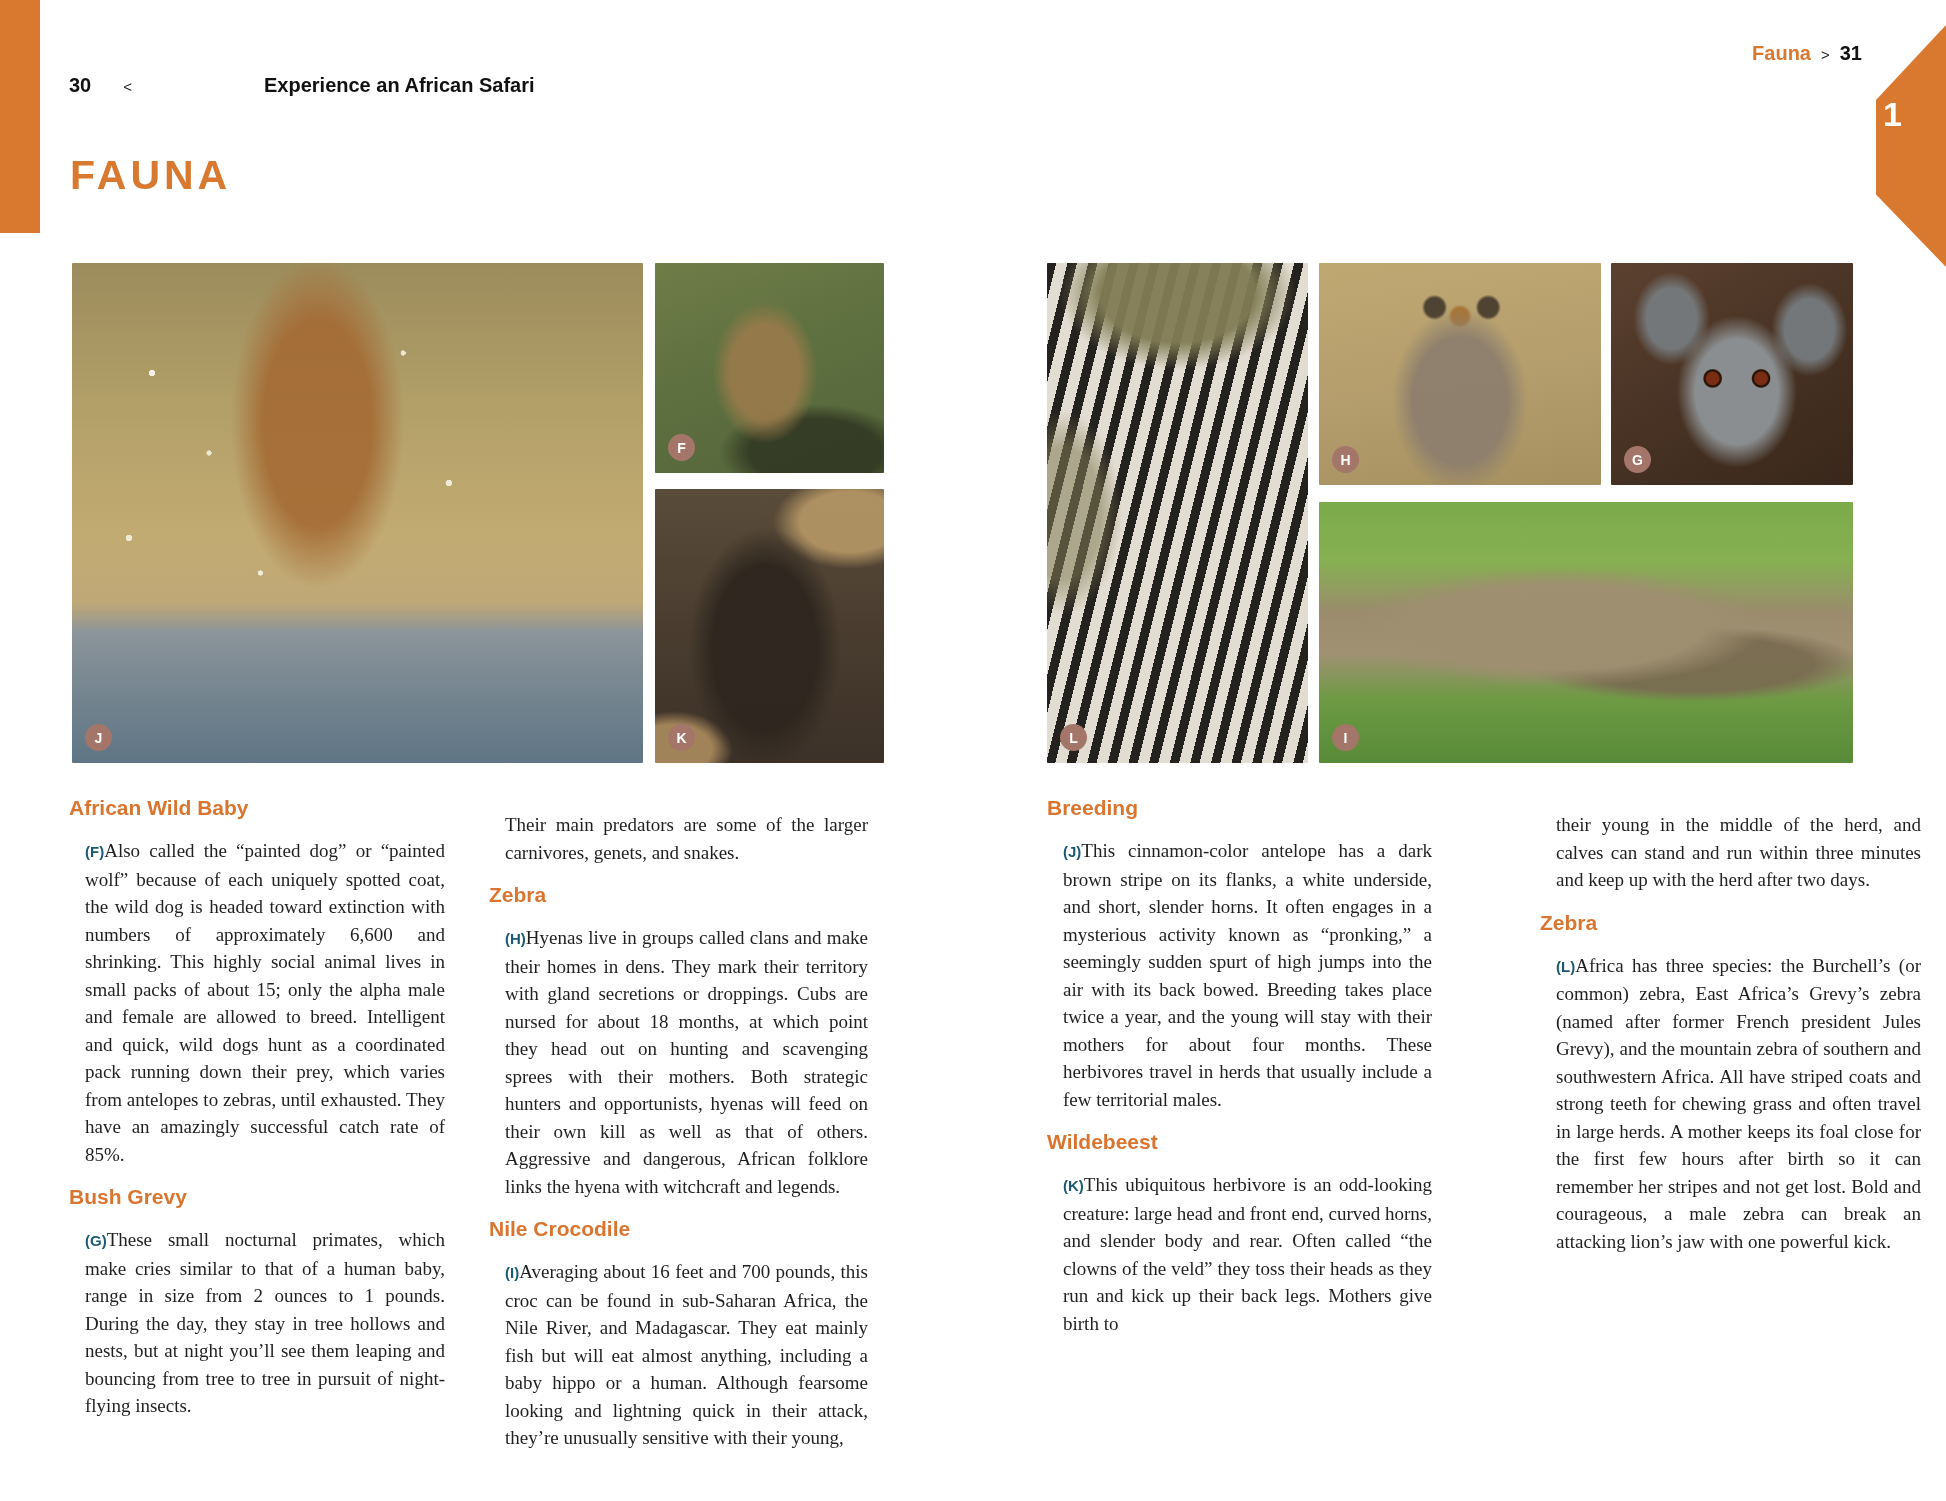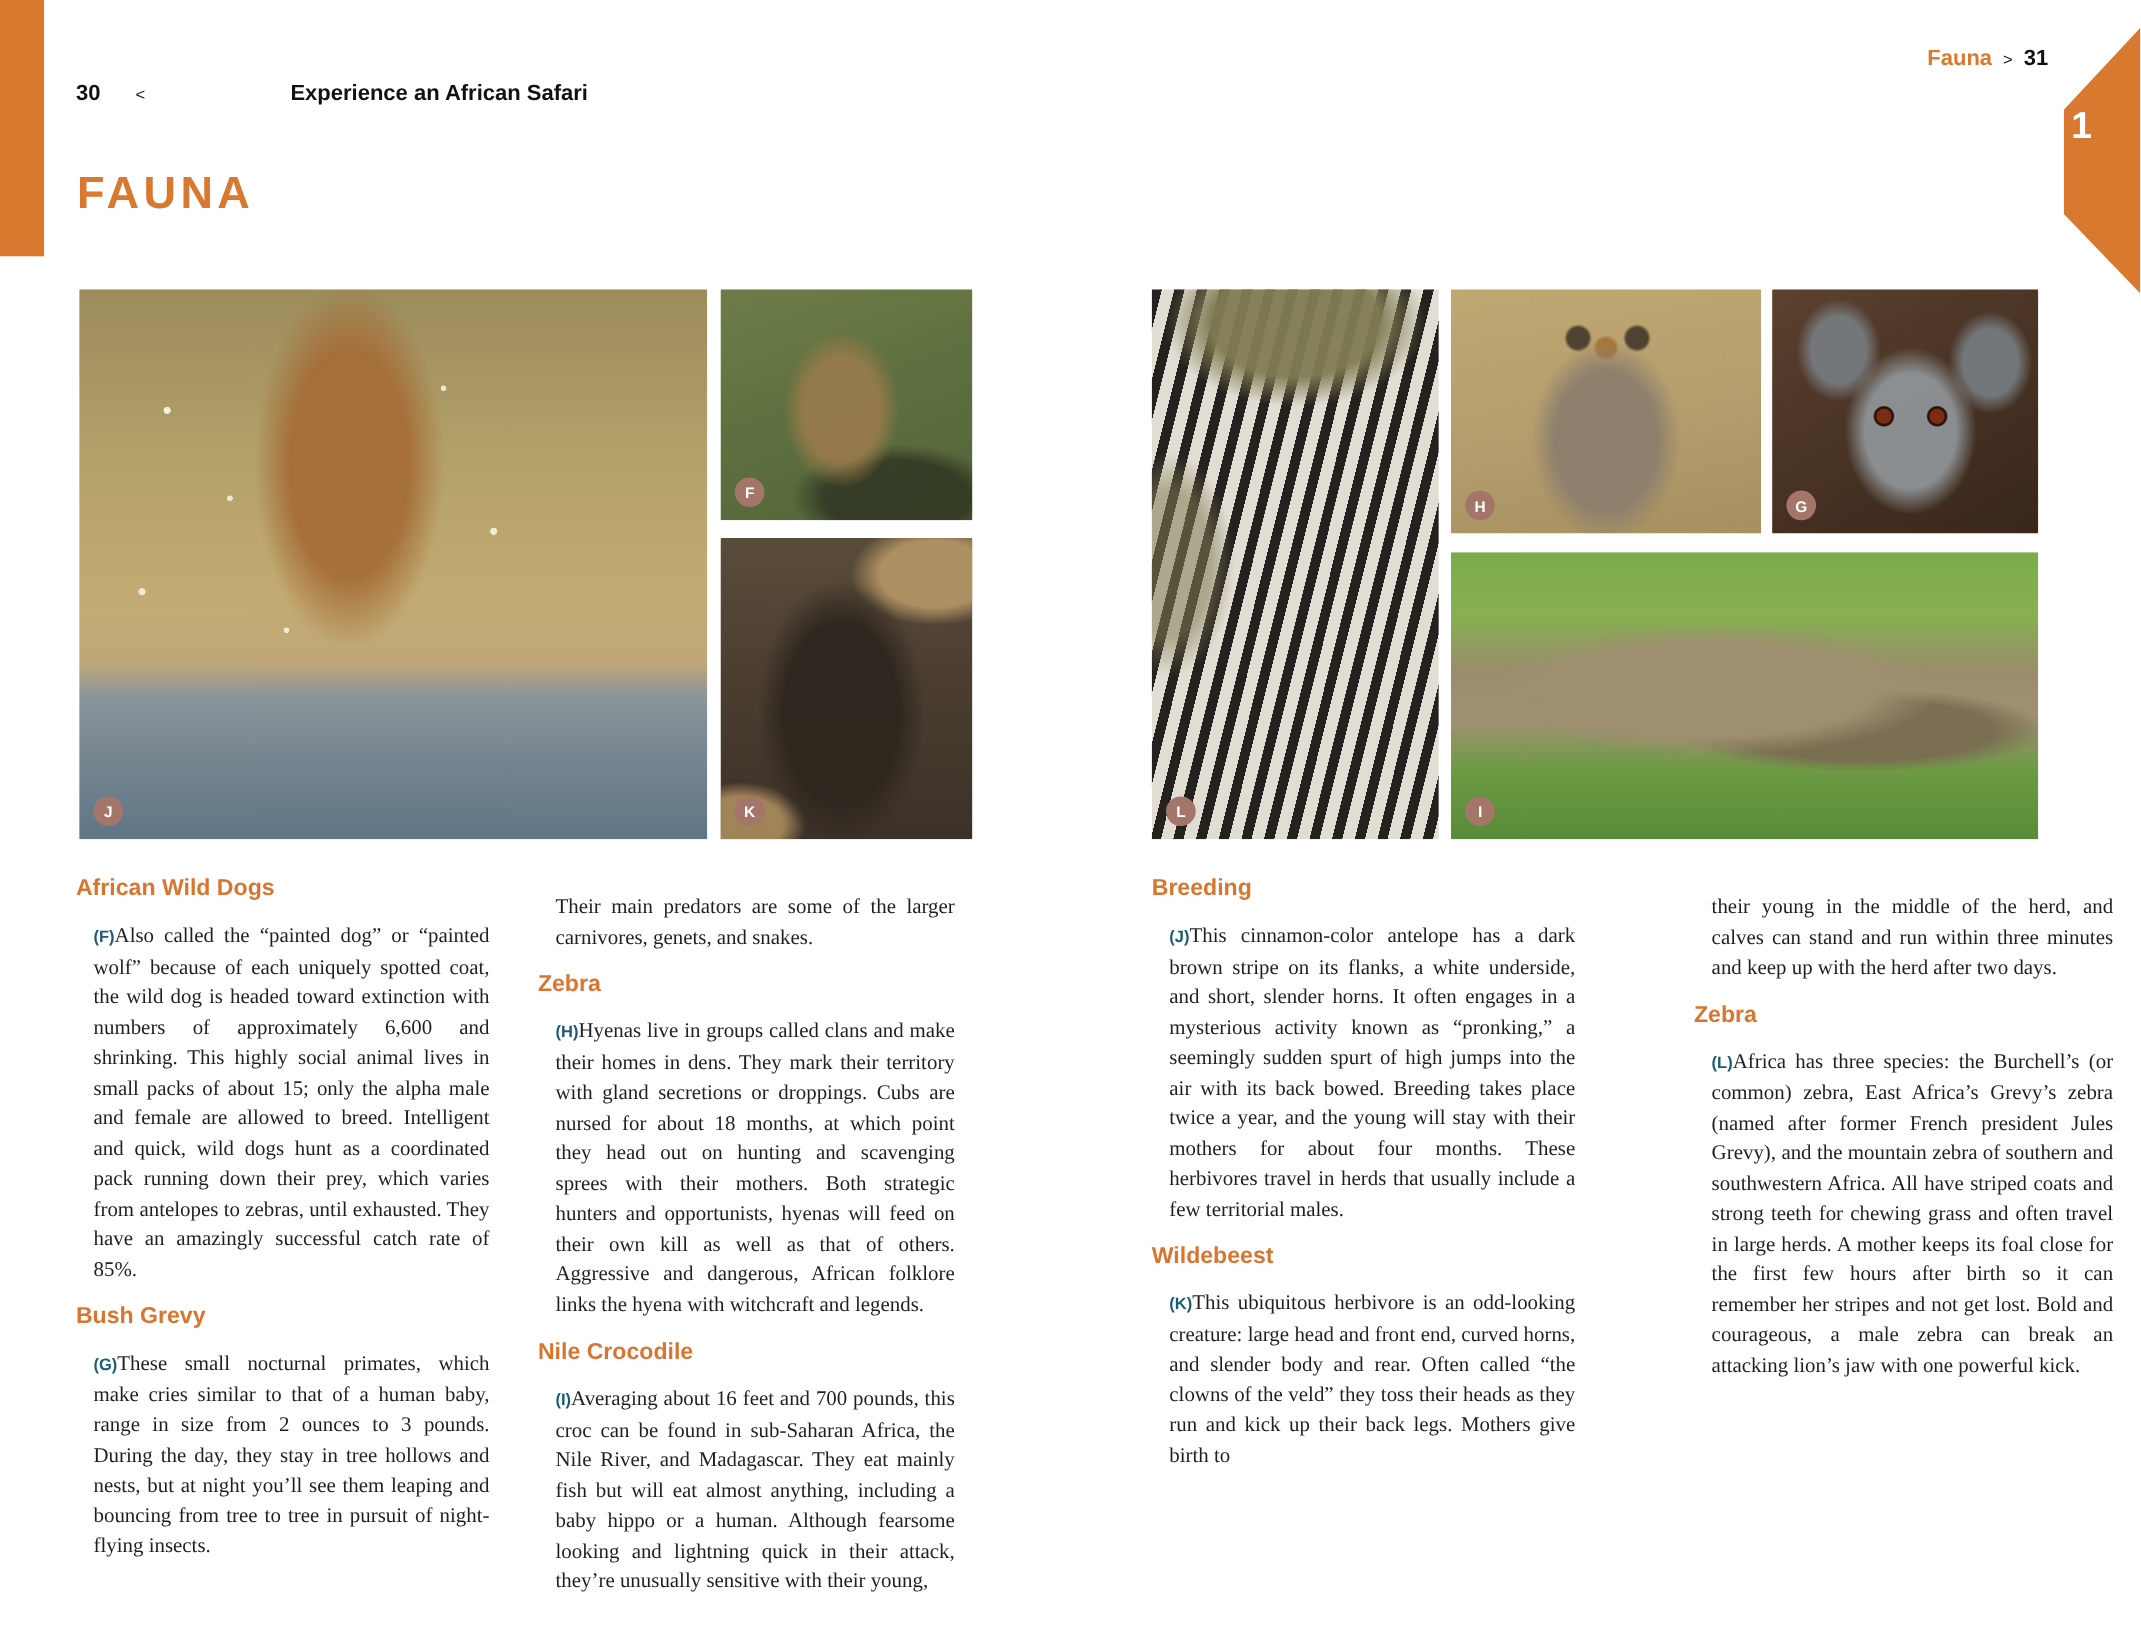--- a/index.html
+++ b/index.html
@@ -157,24 +157,24 @@
   <span class="badge">H</span>
 </div>
 <div class="photo photo-g">
   <span class="badge">G</span>
 </div>
 <div class="photo photo-i">
   <span class="badge">I</span>
 </div>
 
 <div class="col" id="col1">
-  <h3>African Wild Dogs</h3>
+  <h3>African Wild Baby</h3>
   <p><span class="marker">(F)</span><span>Also called the “painted dog” or “painted wolf” because of each uniquely spotted coat, the wild dog is headed toward extinction with numbers of approximately 6,600 and shrinking. This highly social animal lives in small packs of about 15; only the alpha male and female are allowed to breed. Intelligent and quick, wild dogs hunt as a coordinated pack running down their prey, which varies from antelopes to zebras, until exhausted. They have an amazingly successful catch rate of 85%.</span></p>
   <h3>Bush Grevy</h3>
-  <p><span class="marker">(G)</span><span>These small nocturnal primates, which make cries similar to that of a human baby, range in size from 2 ounces to 3 pounds. During the day, they stay in tree hollows and nests, but at night you’ll see them leaping and bouncing from tree to tree in pursuit of night-flying insects.</span></p>
+  <p><span class="marker">(G)</span><span>These small nocturnal primates, which make cries similar to that of a human baby, range in size from 2 ounces to 1 pounds. During the day, they stay in tree hollows and nests, but at night you’ll see them leaping and bouncing from tree to tree in pursuit of night-flying insects.</span></p>
 </div>
 
 <div class="col" id="col2">
   <p><span>Their main predators are some of the larger carnivores, genets, and snakes.</span></p>
   <h3>Zebra</h3>
   <p><span class="marker">(H)</span><span>Hyenas live in groups called clans and make their homes in dens. They mark their territory with gland secretions or droppings. Cubs are nursed for about 18 months, at which point they head out on hunting and scavenging sprees with their mothers. Both strategic hunters and opportunists, hyenas will feed on their own kill as well as that of others. Aggressive and dangerous, African folklore links the hyena with witchcraft and legends.</span></p>
   <h3>Nile Crocodile</h3>
   <p><span class="marker">(I)</span><span>Averaging about 16 feet and 700 pounds, this croc can be found in sub-Saharan Africa, the Nile River, and Madagascar. They eat mainly fish but will eat almost anything, including a baby hippo or a human. Although fearsome looking and lightning quick in their attack, they’re unusually sensitive with their young,</span></p>
 </div>
 

